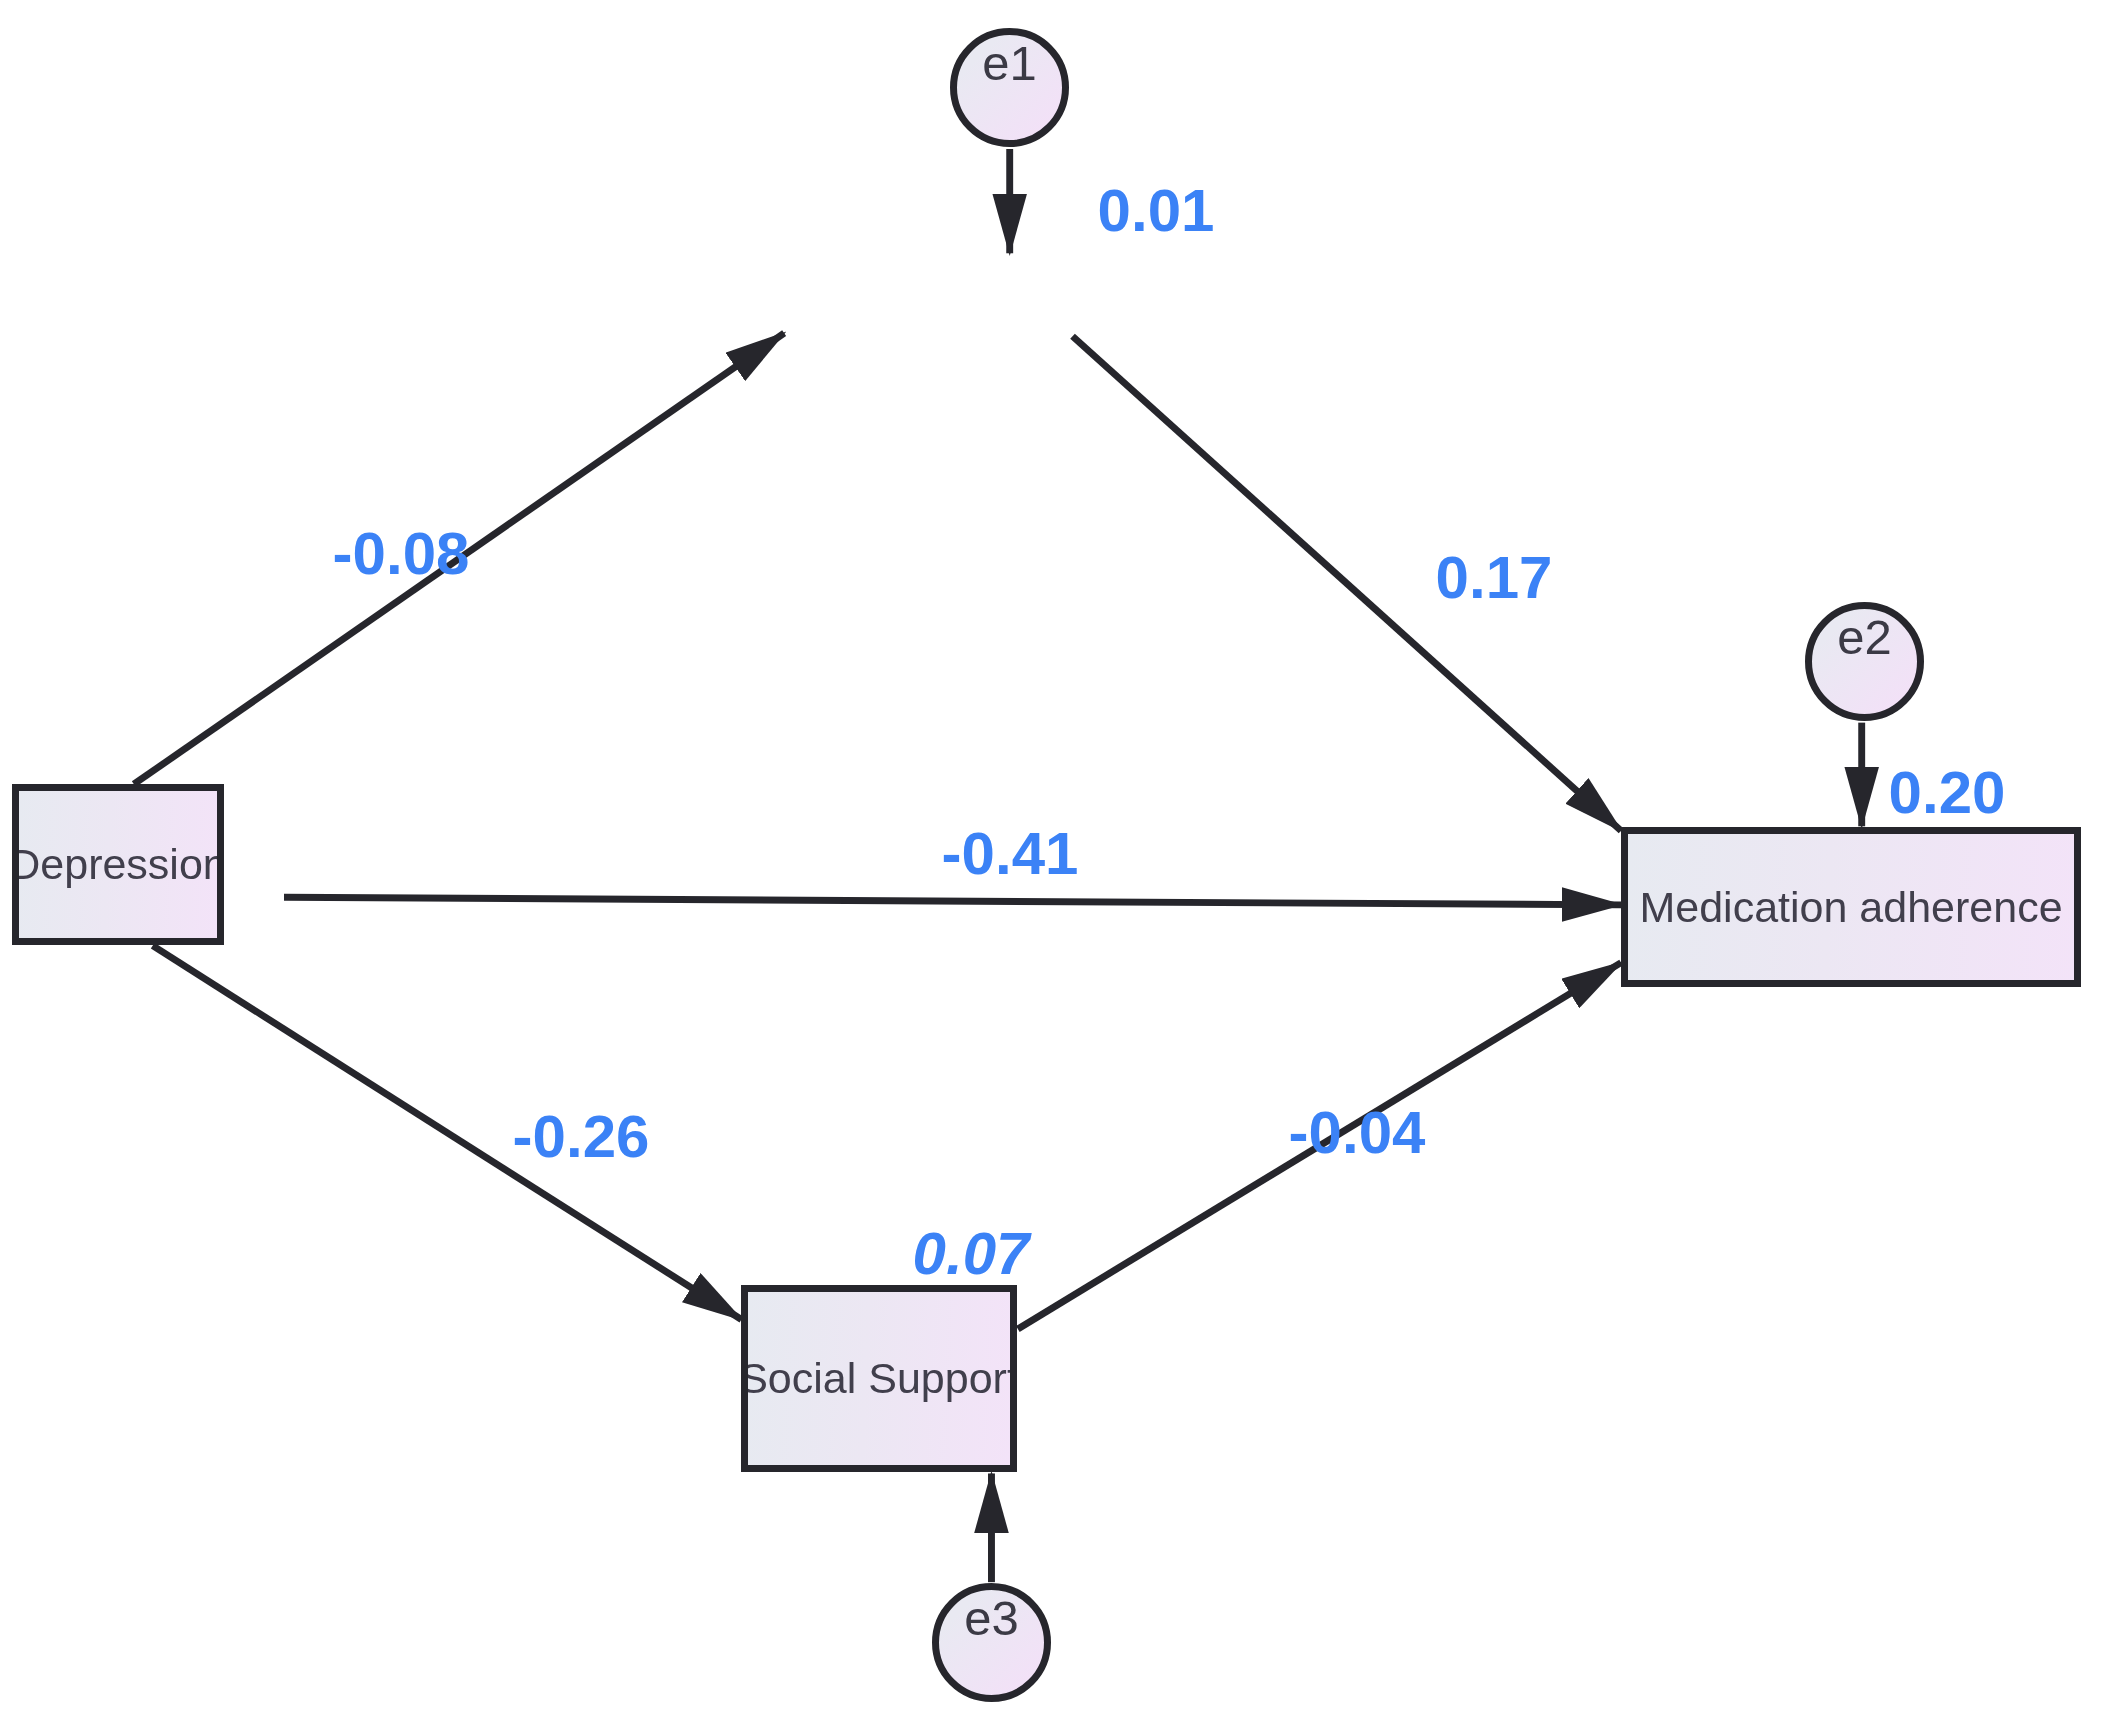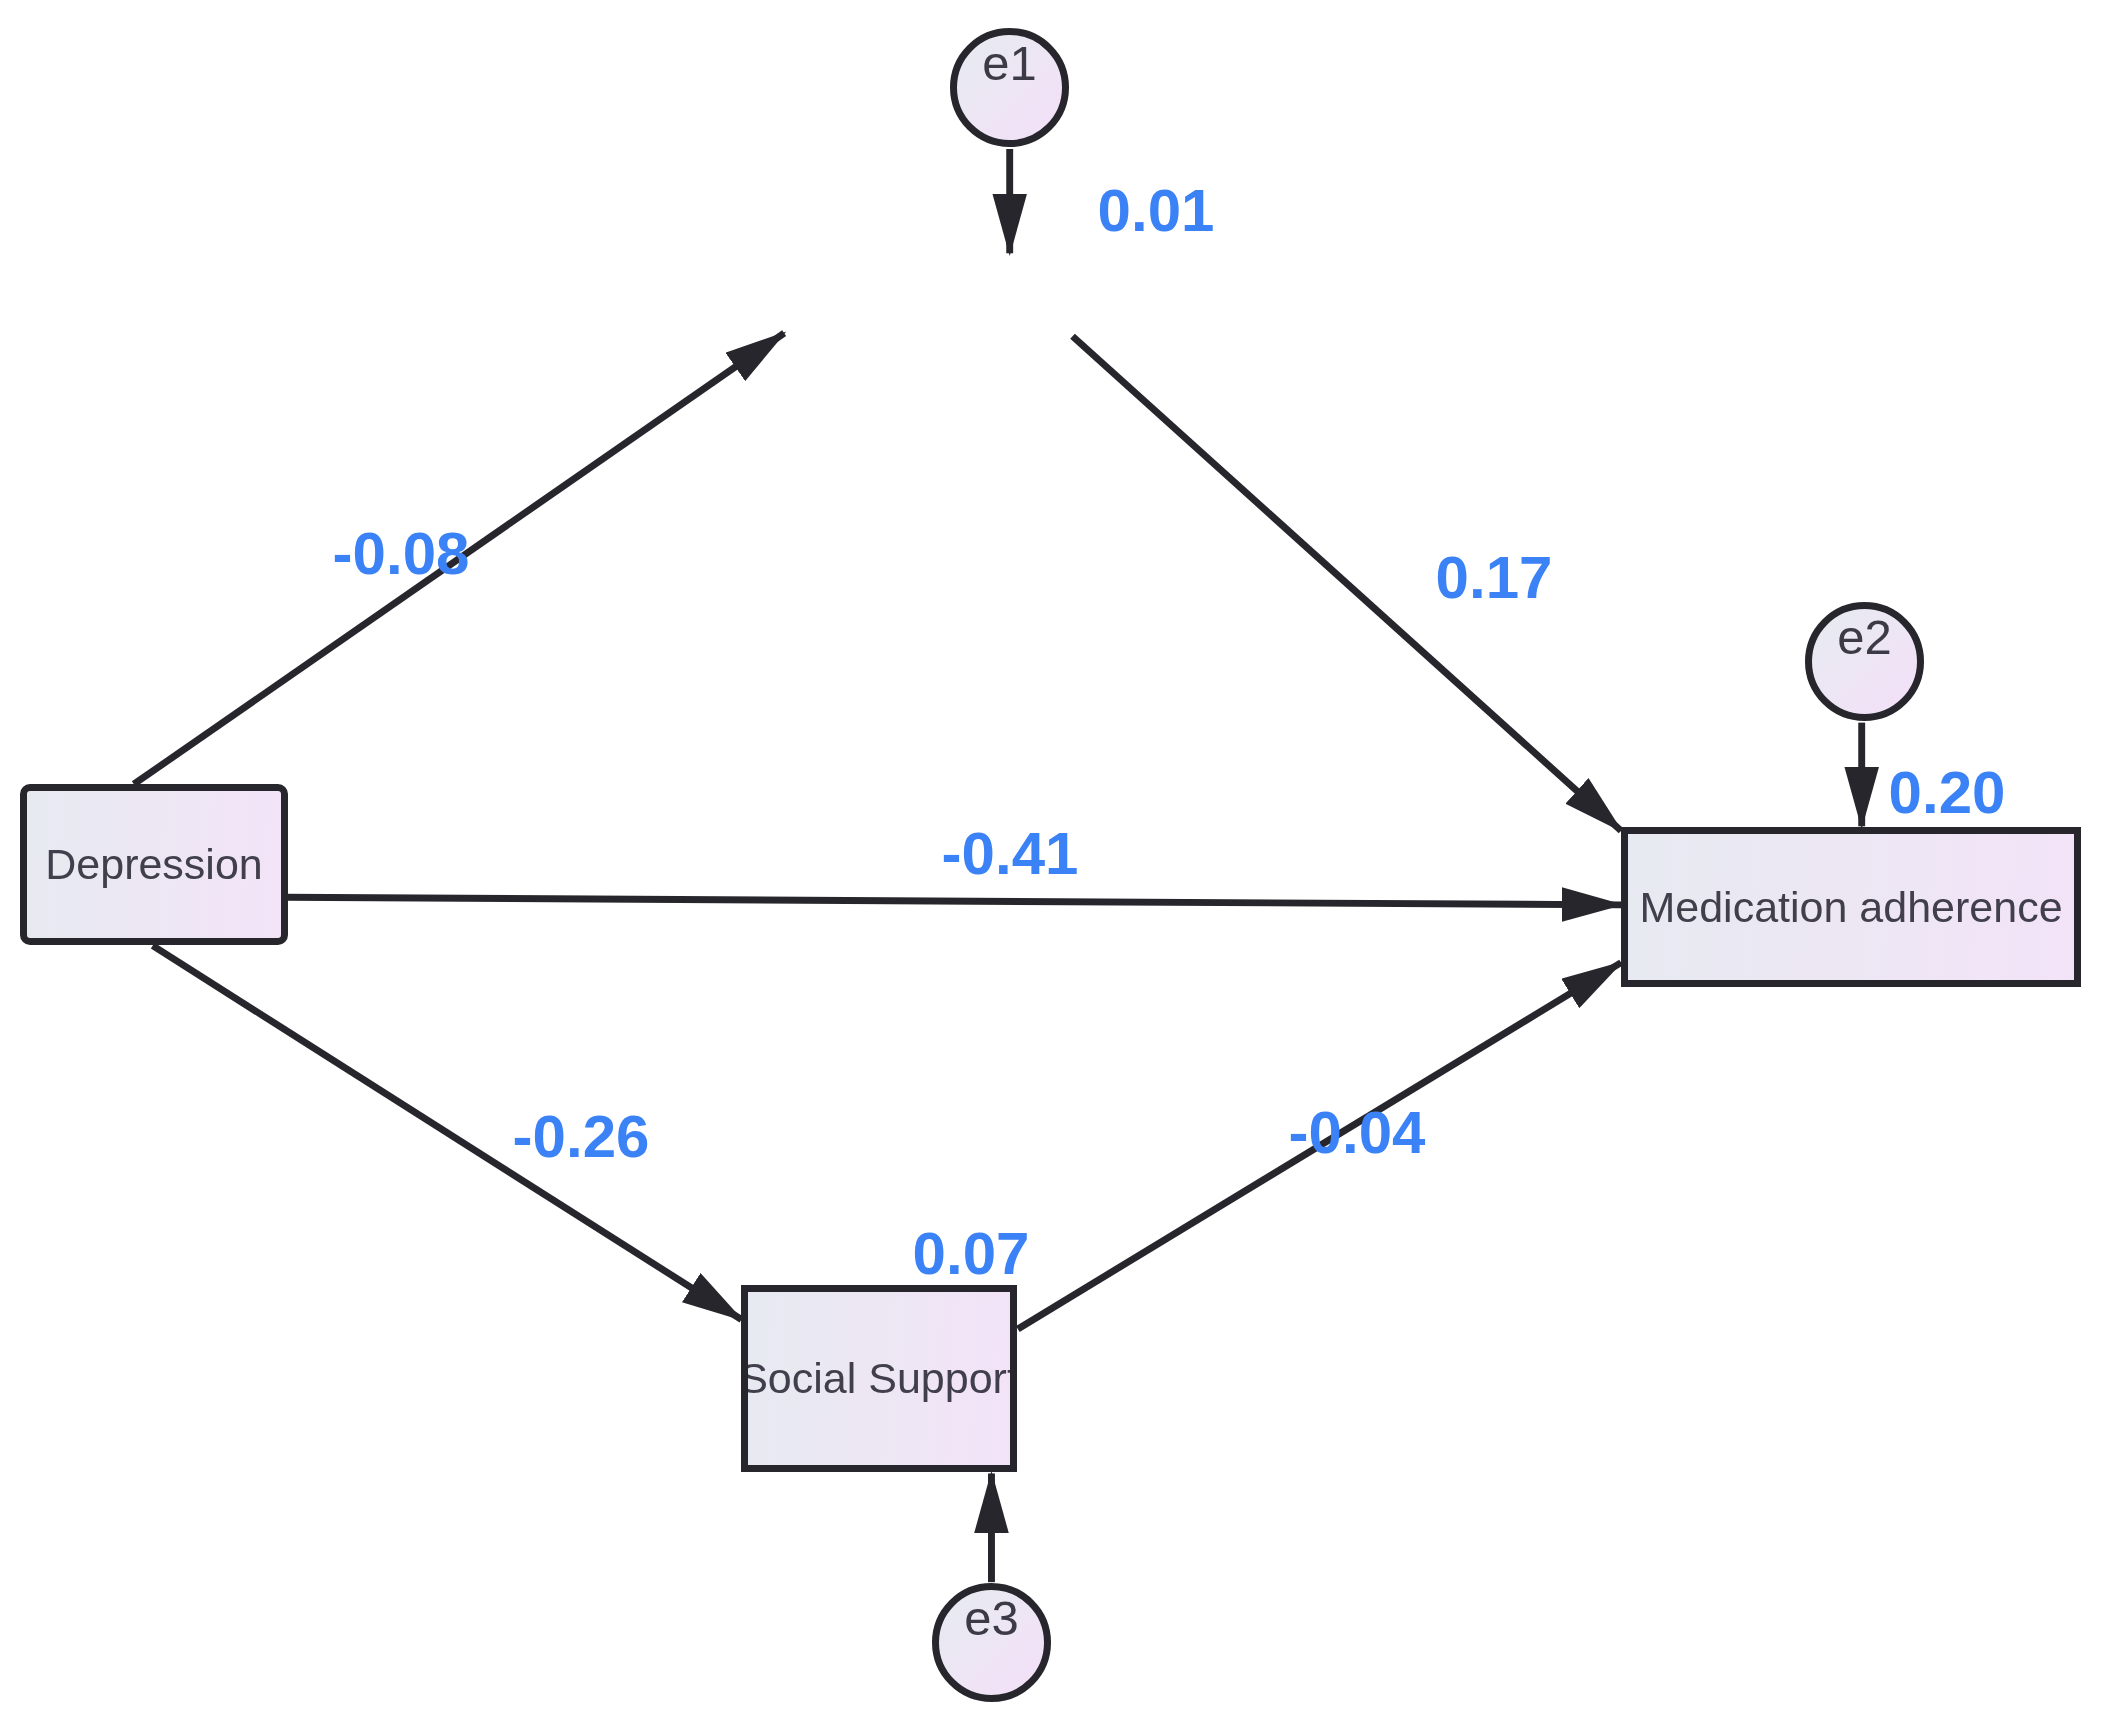--- a/index.html
+++ b/index.html
@@ -44,37 +44,37 @@
   }
   .coef-label, .rsq-label {
     position: absolute;
     transform: translate(-50%, -50%);
     color: #3b82f6;
     font-size: 60px;
     font-weight: bold;
     white-space: nowrap;
   }
   
-  #node-depression            { left: 20px;   top: 784px; width: 268px; height: 161px; border-radius: 10px; }
+  #node-depression            { left: 12px;   top: 784px; width: 212px; height: 161px; }
   #node-self-efficacy         { left: 784px; top: 254px;  width: 288px; height: 162px; }
   #node-social-support        { left: 741px; top: 1285px; width: 276px; height: 187px; }
   #node-medication-adherence  { left: 1621px; top: 827px; width: 460px; height: 160px; }
   
   #error-e1 { left: 950px; top: 28px; }
   #error-e2 { left: 1805px; top: 602px; }
   #error-e3 { left: 932px; top: 1583px; }
   
   #coef-dep-se  { left: 401px;  top: 553px; }
   #coef-se-ma   { left: 1494px; top: 577px; }
   #coef-dep-ma  { left: 1010px; top: 853px; }
   #coef-dep-ss  { left: 581px;  top: 1136px; }
   #coef-ss-ma   { left: 1357px; top: 1132px; }
   #rsq-se { left: 1156px; top: 210px; }
   #rsq-ma { left: 1947px; top: 792px; }
-  #rsq-ss { left: 971px; top: 1253px; }
+  #rsq-ss { left: 971px; top: 1253px; font-style: italic; }
 </style>
 </head>
 <body>
 
 <div id="canvas">
 
   <svg class="arrow-layer" viewBox="0 0 3355 2750" xmlns="http://www.w3.org/2000/svg">
     <defs>
       <marker id="ah" markerUnits="strokeWidth" markerWidth="9" markerHeight="5" refX="8.6" refY="2.5" orient="auto" viewBox="0 0 9 5">
         <path d="M0,0 L9,2.5 L0,5 Z" fill="#26262c"></path>

